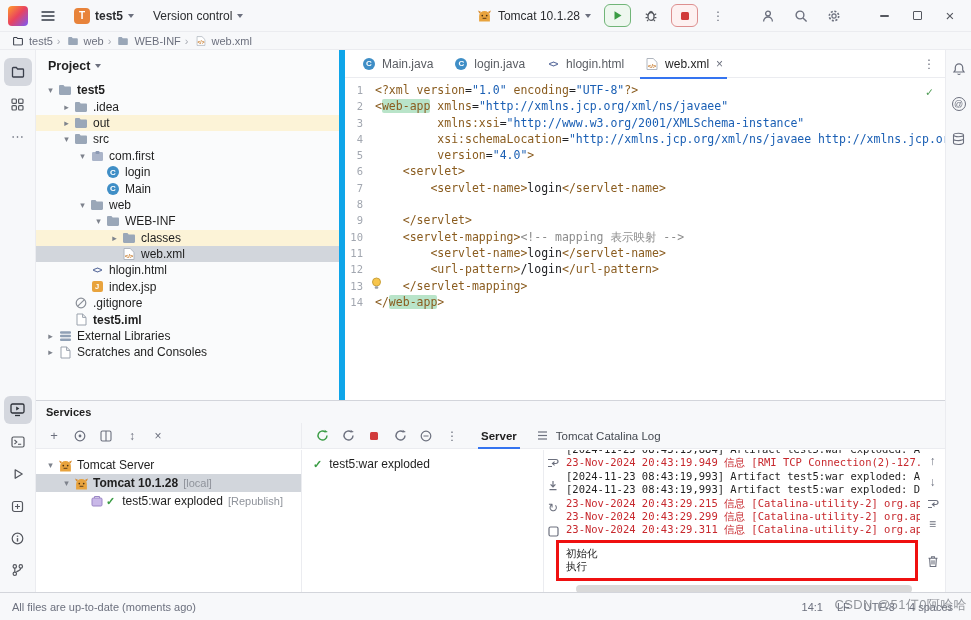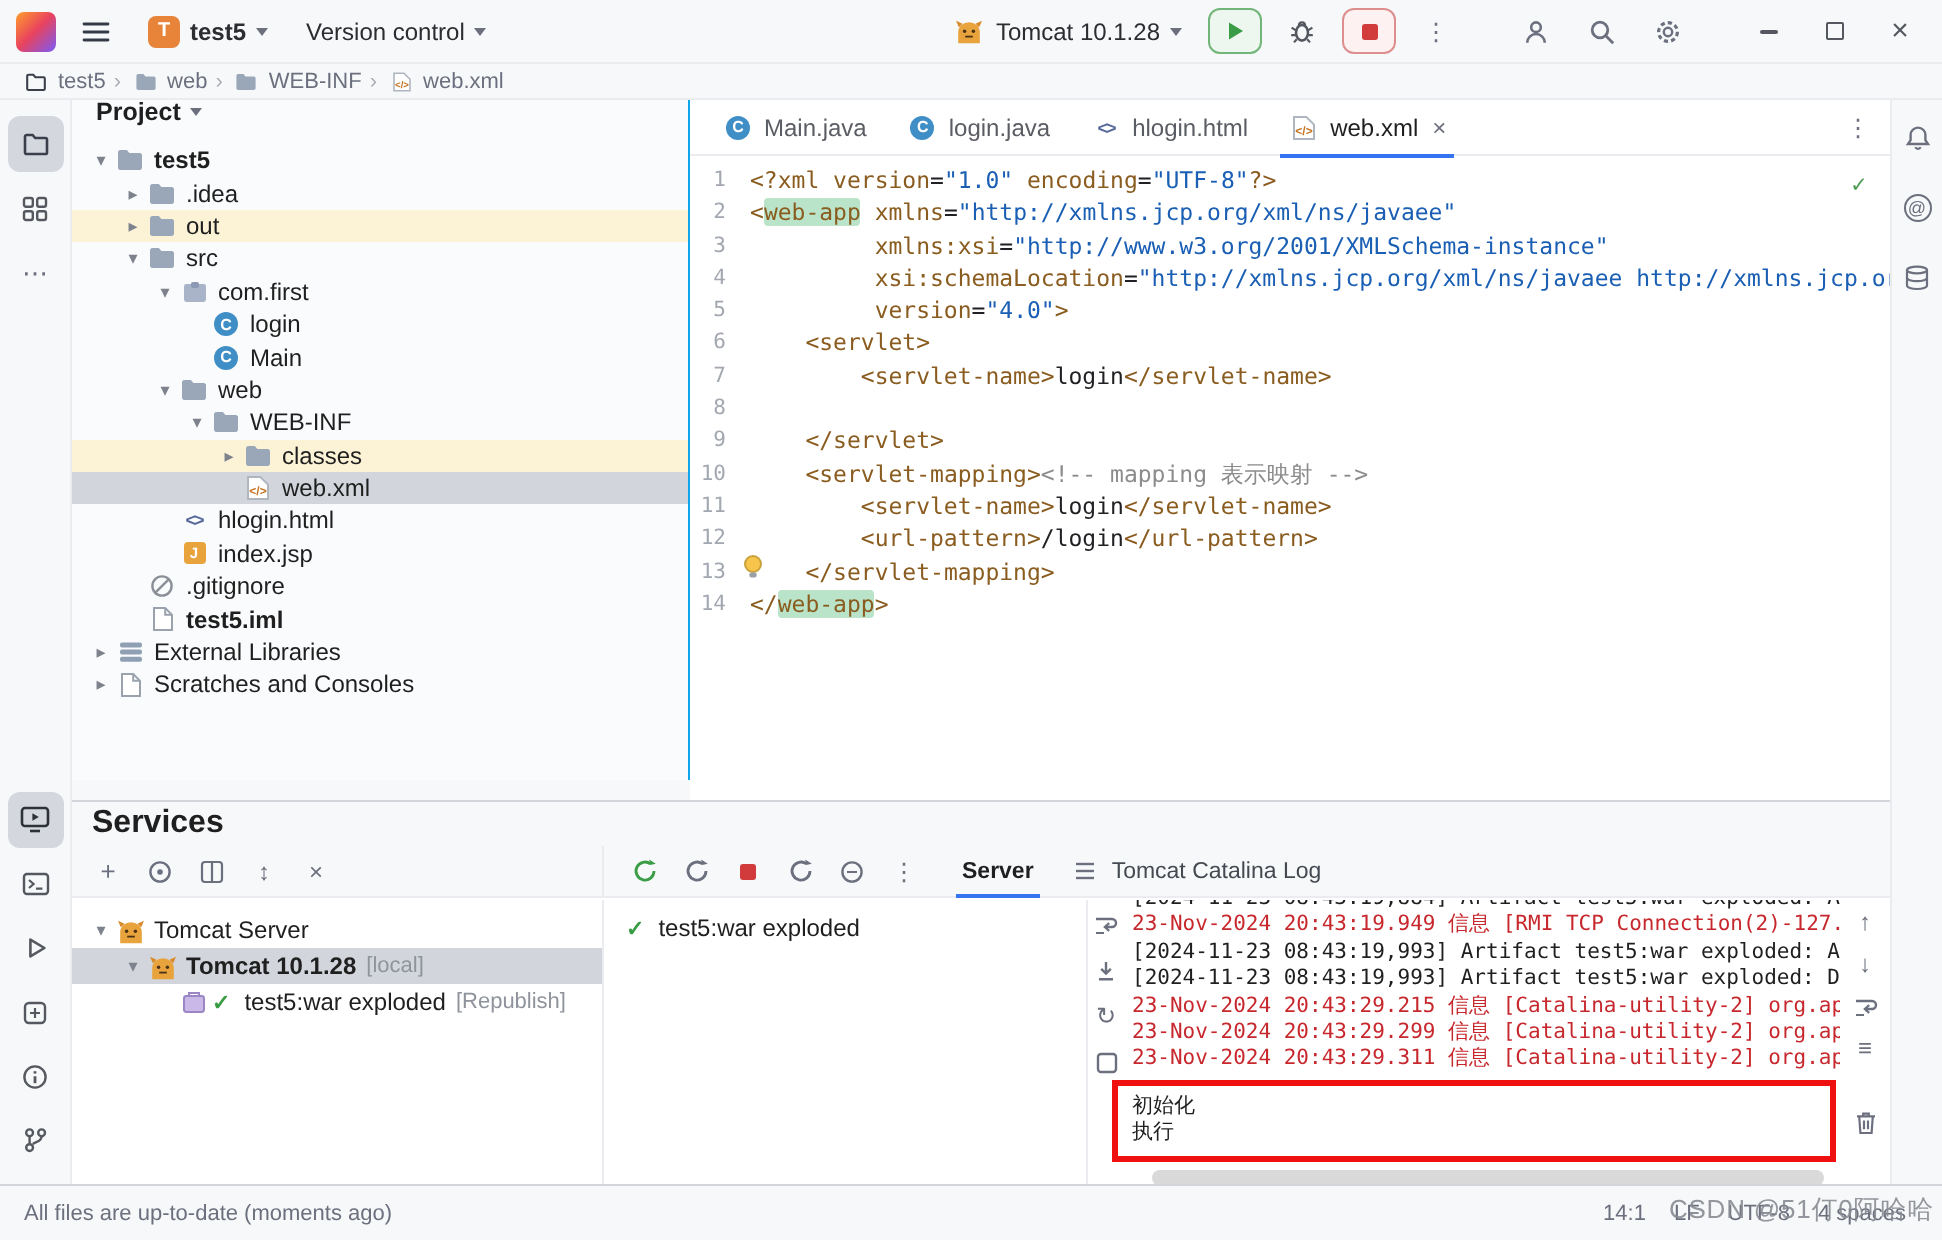--- a/index.html
+++ b/index.html
@@ -33,21 +33,21 @@
   .bc-item .ico{transform:scale(.8)}
   .bc-sep{color:#a8abb3;padding:0 1px}
 
   
   .leftstrip{position:absolute;left:0;top:50px;width:36px;bottom:28px;background:#f7f8fa;border-right:1px solid #ebecf0;display:flex;flex-direction:column;align-items:center;padding:6px 0;z-index:3}
   .strip-btn{width:28px;height:28px;border-radius:6px;display:flex;align-items:center;justify-content:center;margin:2px 0;color:#55585f}
   .strip-btn.active{background:#d4d7de}
   .strip-spacer{flex:1}
 
   
-  .project{position:absolute;left:36px;top:40px;width:309px;height:350px;background:#fafbfc;border-right:1px solid #0ea5e9;overflow:hidden;z-index:2}
+  .project{position:absolute;left:36px;top:50px;width:309px;height:350px;background:#fafbfc;border-right:6px solid #0ea5e9;overflow:hidden;z-index:2}
   .panel-title{height:32px;display:flex;align-items:center;gap:5px;padding:0 12px;font-weight:bold;font-size:12.5px}
   .tree-row{height:16.4px;display:flex;align-items:center;white-space:nowrap;overflow:hidden;font-size:12px}
   .tree-row.yellow{background:var(--row-yellow,#fcf3d7)}
   .tree-row.selected{background:var(--selection,#d2d6dc)}
   .tchev{width:13px;color:#7d828c;font-size:9px;flex:none;text-align:center}
   .ico{display:inline-flex;align-items:center;justify-content:center;width:16px;height:14px;flex:none}
   .tlabel{margin-left:4px}
   .tlabel.b{font-weight:bold}
   .tsuffix{margin-left:6px;color:#8f939b;font-size:11px}
   .clsic{width:12px;height:12px;border-radius:50%;background:#3f8ec6;color:#fff;font-size:8px;font-weight:bold;display:inline-flex;align-items:center;justify-content:center}
@@ -76,21 +76,21 @@
   .seg.h{color:var(--xml-tag,#8a5c1f);background:#b9e4c9;border-radius:2px}
   .bulb{position:absolute;left:26px;width:12px;height:13px}
   .inspect{position:absolute;right:12px;top:6px;color:#4d9b53;font-weight:bold;font-size:12px}
 
   
   .rightstrip{position:absolute;right:0;top:50px;width:26px;bottom:28px;background:#f7f8fa;border-left:1px solid #ebecf0;display:flex;flex-direction:column;align-items:center;padding-top:8px;gap:13px;z-index:3}
   .rs-btn{width:22px;height:22px;display:flex;align-items:center;justify-content:center;color:#6c707e}
 
   
   .services{position:absolute;left:36px;top:400px;width:909px;height:192px;background:#fff;border-top:1px solid #d3d5db;z-index:2}
-  .svc-header{height:22px;display:flex;align-items:center;padding:0 10px;font-weight:bold;font-size:16px;background:#f7f8fa}
+  .svc-header{height:22px;display:flex;align-items:center;padding:0 10px;font-weight:bold;font-size:11px;background:#f7f8fa}
   .svc-toolbar{height:26px;display:flex;align-items:center;background:#f7f8fa;border-bottom:1px solid #ebecf0;font-size:11.5px}
   .svc-left-icons{display:flex;gap:10px;align-items:center;padding:0 10px;width:266px;border-right:1px solid #ebecf0;height:100%}
   .svc-run-icons{display:flex;gap:10px;align-items:center;padding:0 12px;height:100%}
   .mini-btn{display:flex;align-items:center;justify-content:center;width:16px;height:16px;color:#6c707e}
   .svc-tabs{display:flex;height:100%}
   .svc-tab{padding:0 9px;height:100%;display:flex;align-items:center;gap:5px;color:#454a52;position:relative}
   .svc-tab.active{color:#1f1f1f;font-weight:bold}
   .svc-tab.active::after{content:"";position:absolute;left:6px;right:6px;bottom:-1px;height:2px;background:var(--accent,#3574f0)}
   .svc-body{position:absolute;top:49px;left:0;right:0;bottom:0;background:#fff}
   .svc-tree{position:absolute;left:0;top:0;width:266px;bottom:0;border-right:1px solid #ebecf0;padding-top:6px;overflow:hidden}

